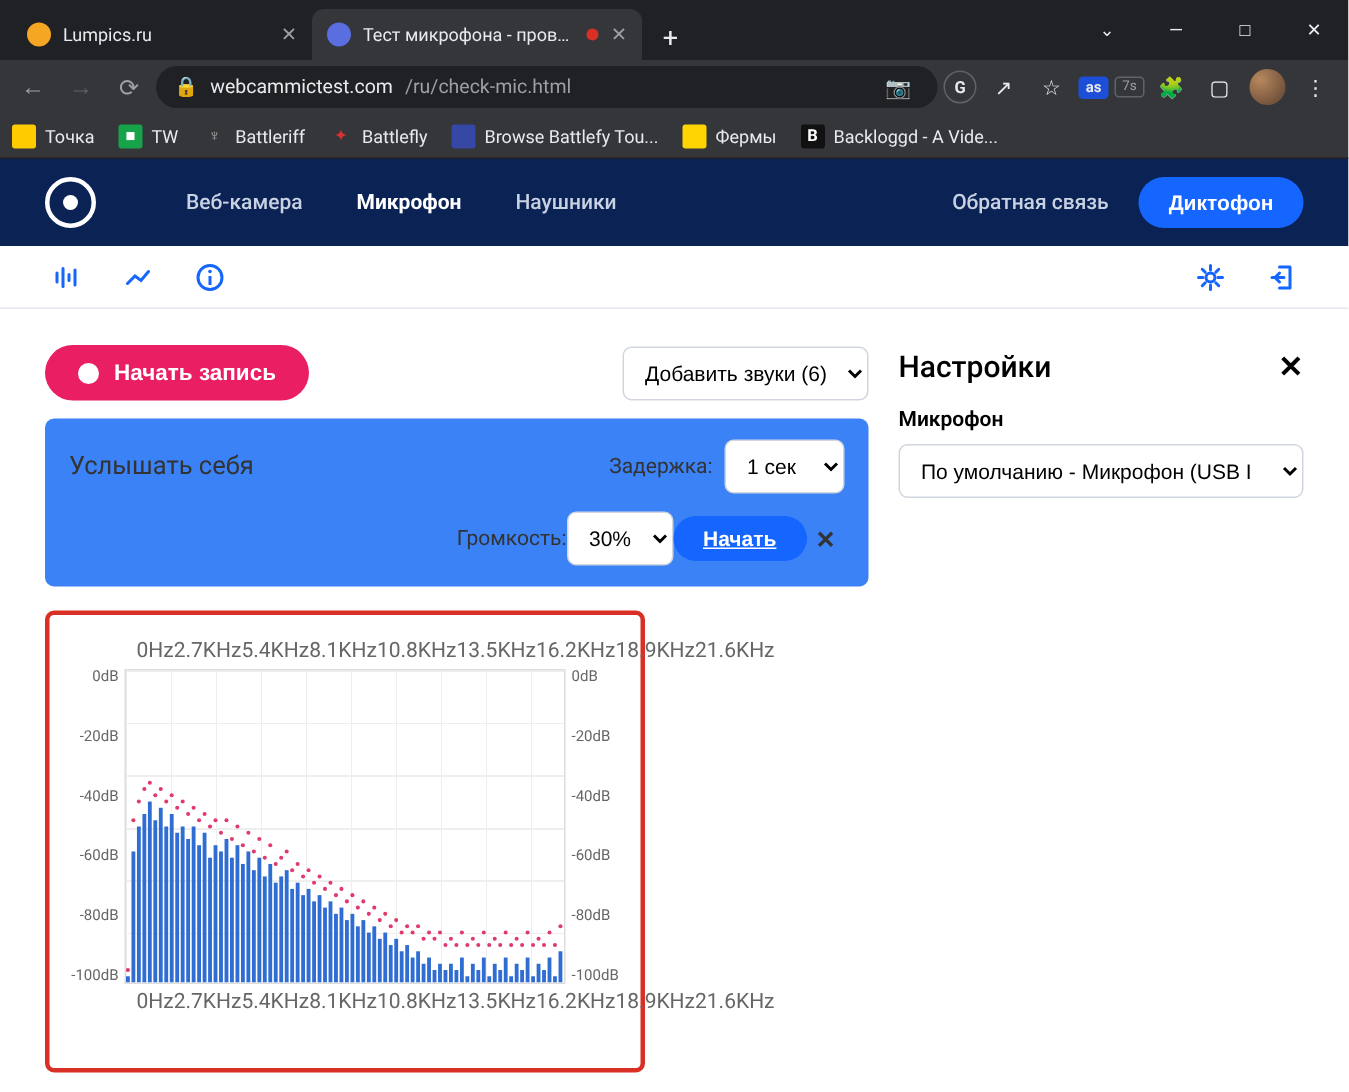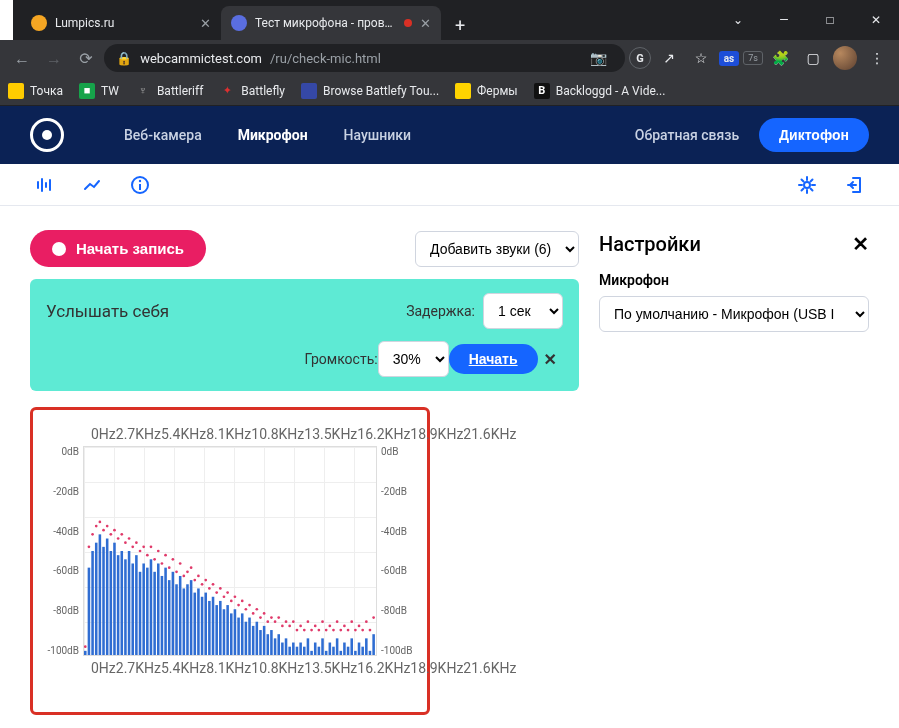--- a/index.html
+++ b/index.html
@@ -11,21 +11,20 @@
   overflow: hidden;
 }
 
 
 .browser-top {
   background: #202124;
   height: 40px;
   display: flex;
   align-items: flex-start;
   position: relative;
-  margin-left: 13px;
 }
 .window-controls-top {
   position: absolute;
   right: 0;
   top: 0;
   display: flex;
   height: 40px;
 }
 .win-ctrl {
   width: 46px;
@@ -251,21 +250,21 @@
 .select-box {
   border: 1px solid #d0d5df;
   border-radius: 6px;
   padding: 8px 10px;
   font-size: 14px;
   background:#fff;
 }
 .select-box.full { width: 100%; }
 
 .hear-panel {
-  background: #5eead4;
+  background: #3b82f6;
   border-radius: 6px;
   padding: 14px 16px;
   margin-bottom: 16px;
 }
 .hp-row1 {
   display:flex;
   align-items:center;
   justify-content:space-between;
   margin-bottom: 12px;
 }

